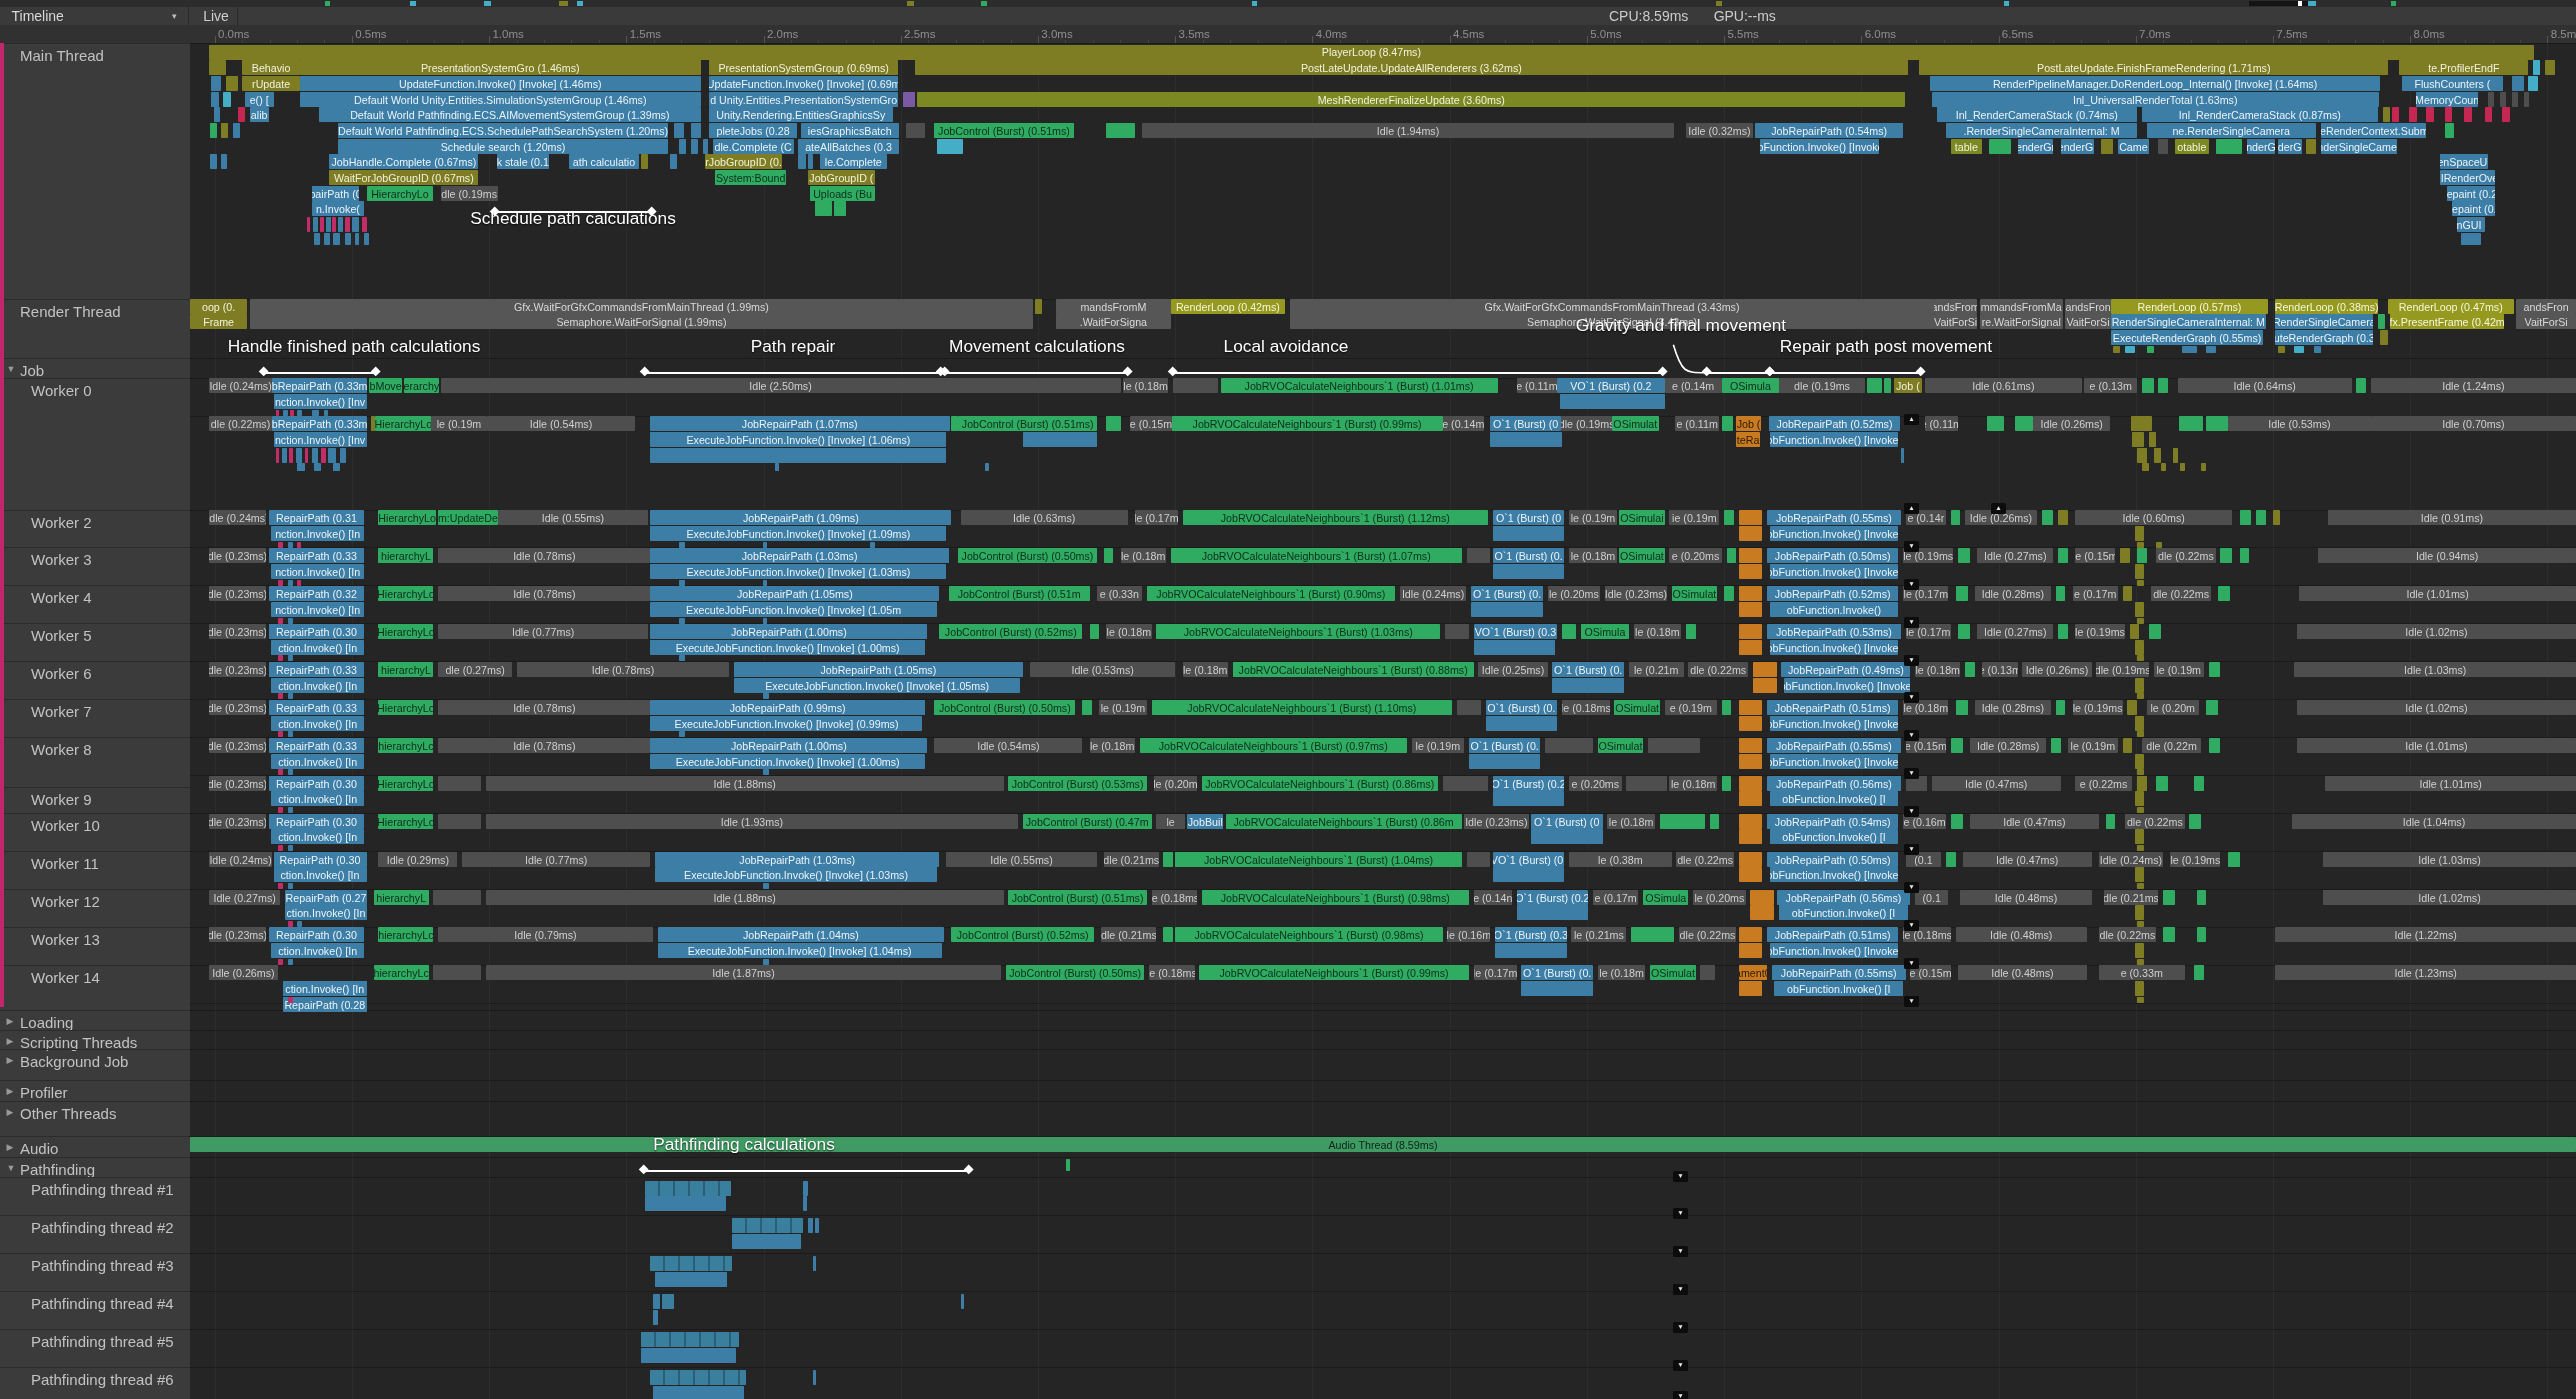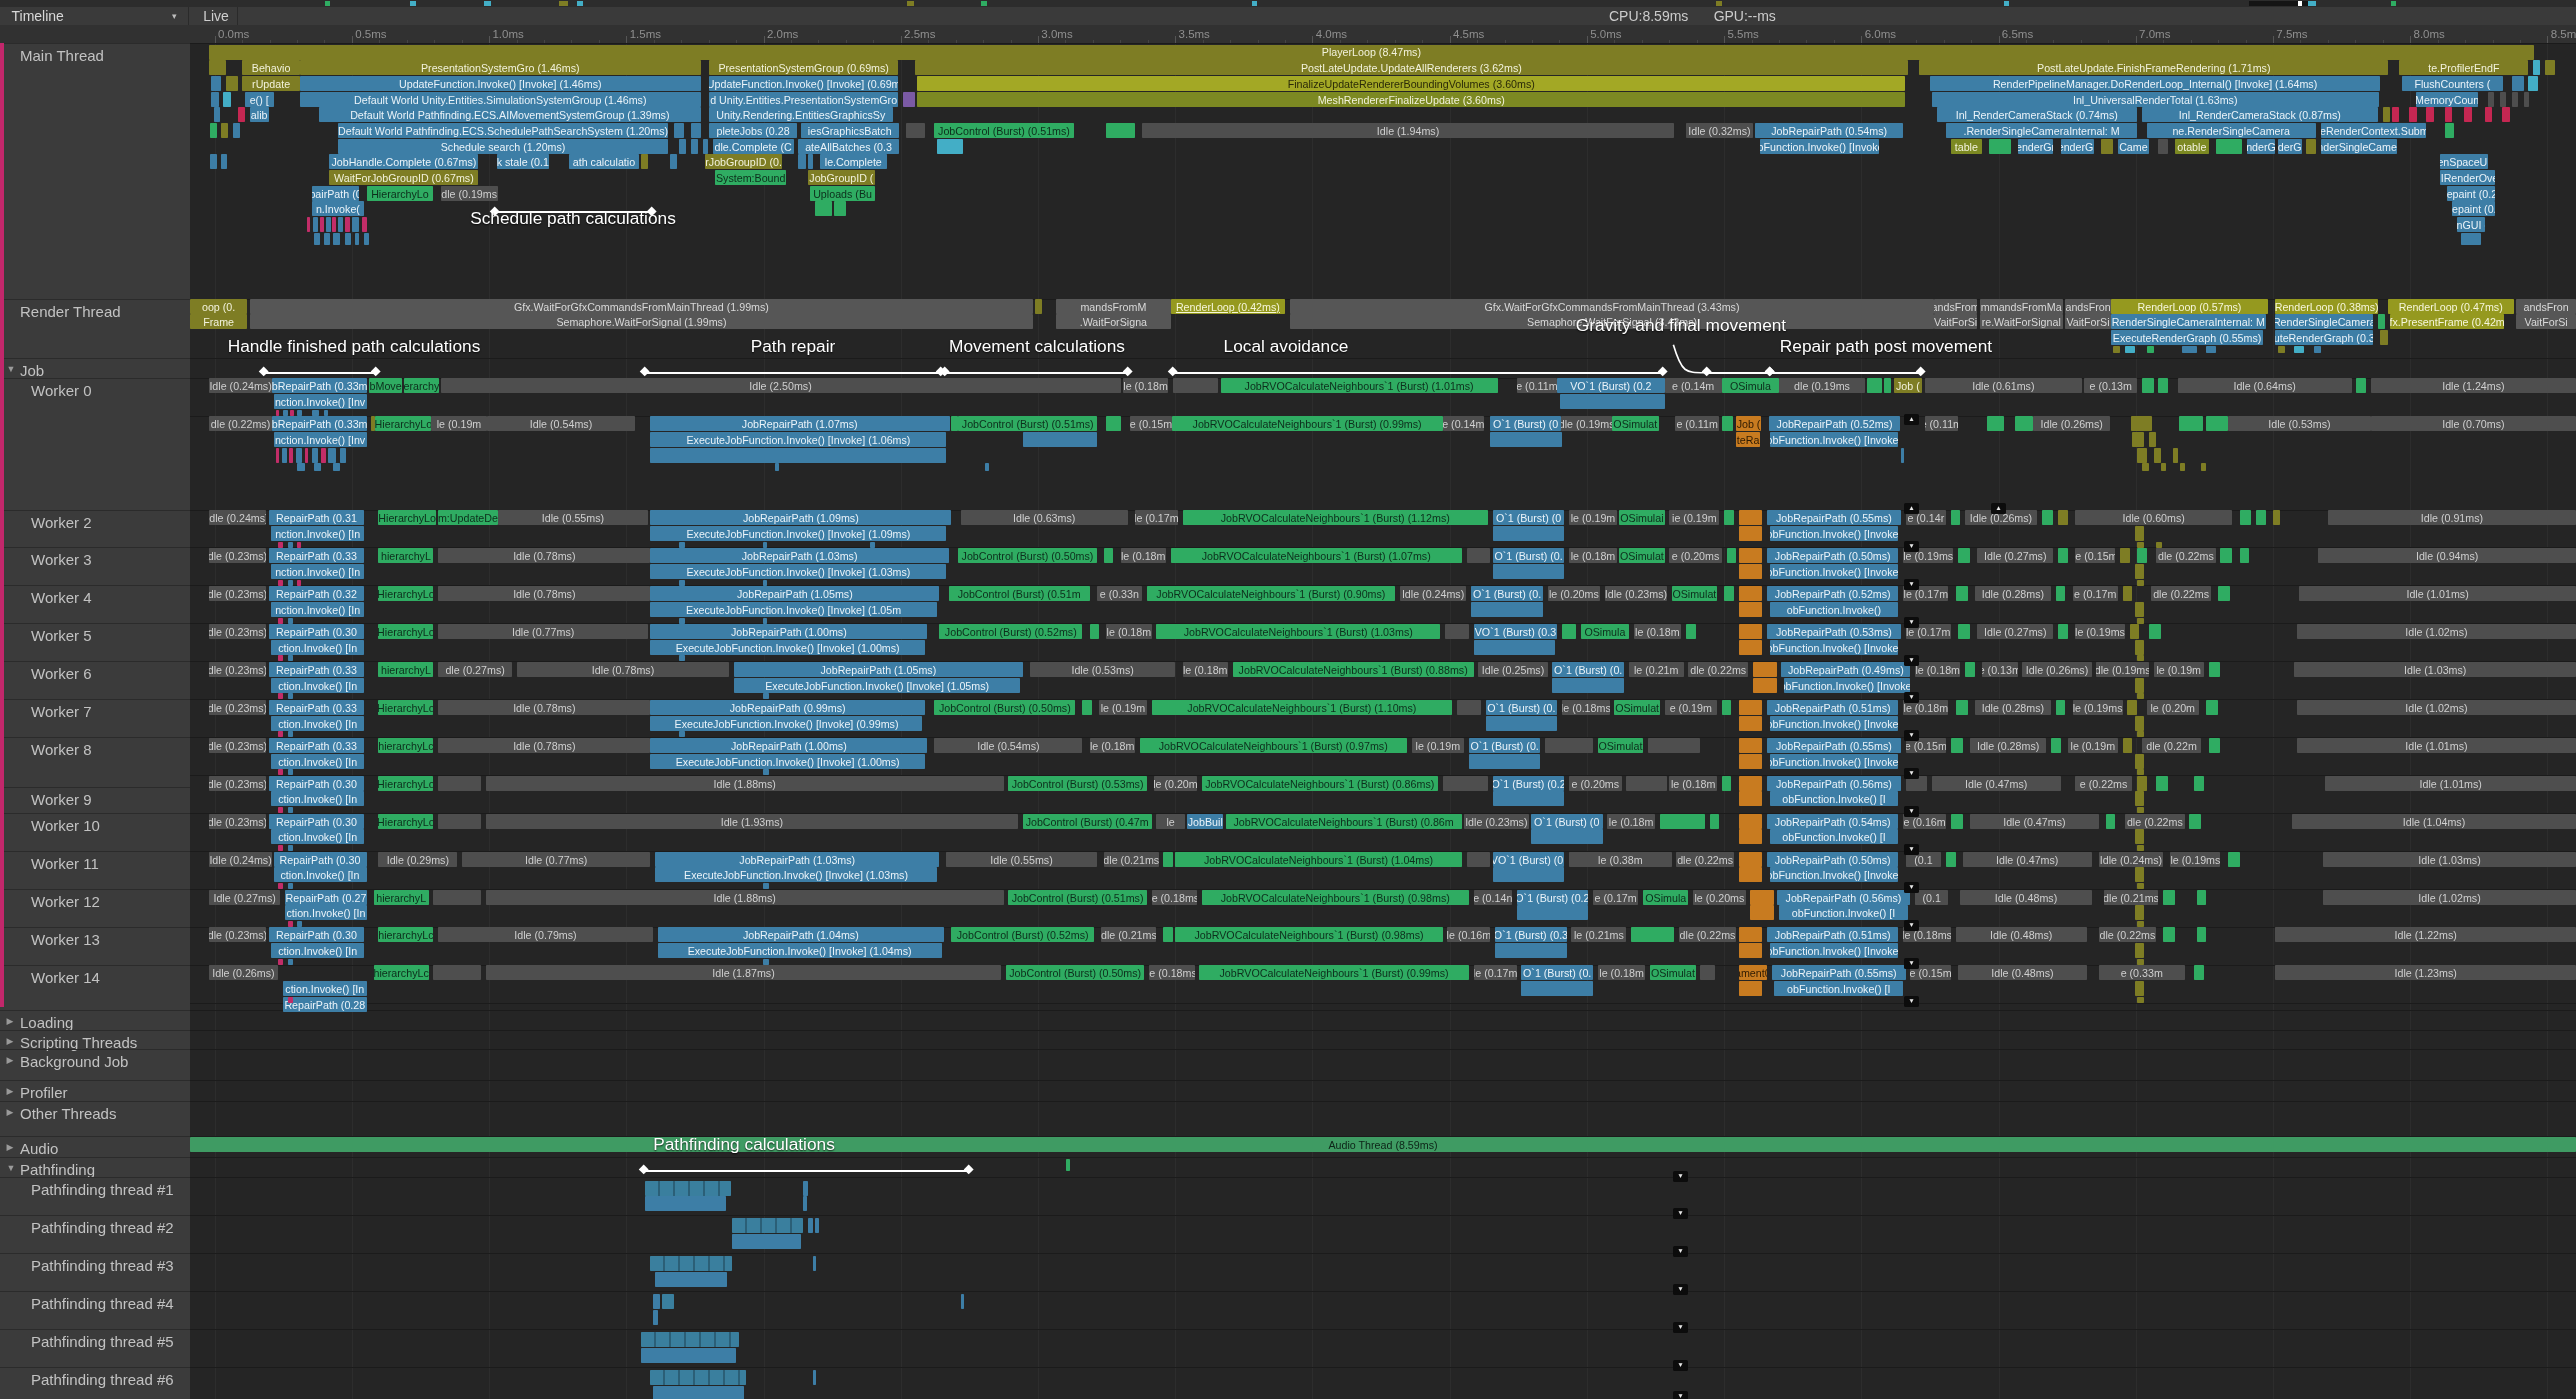--- a/index.html
+++ b/index.html
@@ -356,21 +356,20 @@
         <div class="seg c-ol" style="left: 92.6%; width: 5.4%;">te.ProfilerEndF</div>
         <div class="seg c-teal" style="left: 98.2%; width: 0.3%;"></div>
         <div class="seg c-ol" style="left: 98.7%; width: 0.4%;"></div>
       </div>
       <div class="trow" style="top: 33px; height: 15px;">
         <div class="seg c-bl" style="left: 0.9%; width: 0.4%;"></div>
         <div class="seg c-ol" style="left: 1.5%; width: 0.5%;"></div>
         <div class="seg c-ol" style="left: 2.19%; width: 2.42%;">rUpdate</div>
         <div class="seg c-bl" style="left: 4.61%; width: 16.79%;">UpdateFunction.Invoke() [Invoke] (1.46ms)</div>
         <div class="seg c-bl" style="left: 21.75%; width: 7.94%;">UpdateFunction.Invoke() [Invoke] (0.69m</div>
-        <div class="seg c-lime" style="left: 30.48%; width: 41.41%;">FinalizeUpdateRendererBoundingVolumes (3.60ms)</div>
         <div class="seg c-bl" style="left: 72.93%; width: 18.86%;">RenderPipelineManager.DoRenderLoop_Internal() [Invoke] (1.64ms)</div>
         <div class="seg c-bl" style="left: 92.72%; width: 4.2%;">FlushCounters (</div>
         <div class="seg c-bl" style="left: 97.3%; width: 0.5%;"></div>
         <div class="seg c-teal" style="left: 98%; width: 0.4%;"></div>
       </div>
       <div class="trow" style="top: 49px; height: 15px;">
         <div class="seg c-bl" style="left: 0.9%; width: 0.3%;"></div>
         <div class="seg c-teal" style="left: 1.4%; width: 0.3%;"></div>
         <div class="seg c-bl" style="left: 2.3%; width: 1.2%;">e() [</div>
         <div class="seg c-bl" style="left: 4.61%; width: 16.79%;">Default World Unity.Entities.SimulationSystemGroup (1.46ms)</div>
@@ -496,21 +495,21 @@
         <div class="seg c-bl" style="left: 6.5%; width: 0.25%;"></div>
         <div class="seg c-bl" style="left: 6.9%; width: 0.2%;"></div>
         <div class="seg c-bl" style="left: 7.3%; width: 0.2%;"></div>
         <div class="seg c-bl" style="left: 95.2%; width: 0.8%;"></div>
       </div>
       <div class="trow" style="top: 256px; height: 15px;">
         <div class="seg c-ol" style="left: 0%; width: 2.4%;">oop (0.</div>
         <div class="seg c-gy2" style="left: 2.52%; width: 32.8%;">Gfx.WaitForGfxCommandsFromMainThread (1.99ms)</div>
         <div class="seg c-ol" style="left: 35.4%; width: 0.3%;"></div>
         <div class="seg c-gy2" style="left: 36.3%; width: 4.8%;">mandsFromM</div>
-        <div class="seg c-olb" style="left: 41.1%; width: 4.8%; text-decoration: underline;">RenderLoop (0.42ms)</div>
+        <div class="seg c-olb" style="left: 41.1%; width: 4.8%;">RenderLoop (0.42ms)</div>
         <div class="seg c-gy2" style="left: 46.1%; width: 27%;">Gfx.WaitForGfxCommandsFromMainThread (3.43ms)</div>
         <div class="seg c-gy2" style="left: 73.1%; width: 1.8%;">andsFrom</div>
         <div class="seg c-gy2" style="left: 75%; width: 3.5%;">mmandsFromMa</div>
         <div class="seg c-gy2" style="left: 78.6%; width: 1.9%;">andsFron</div>
         <div class="seg c-olb" style="left: 80.5%; width: 6.6%;">RenderLoop (0.57ms)</div>
         <div class="seg c-olb" style="left: 87.4%; width: 4.3%;">RenderLoop (0.38ms)</div>
         <div class="seg c-olb" style="left: 92.1%; width: 5.3%;">RenderLoop (0.47ms)</div>
         <div class="seg c-gy2" style="left: 97.5%; width: 2.5%;">andsFron</div>
       </div>
       <div class="trow" style="top: 271px; height: 15px;">

